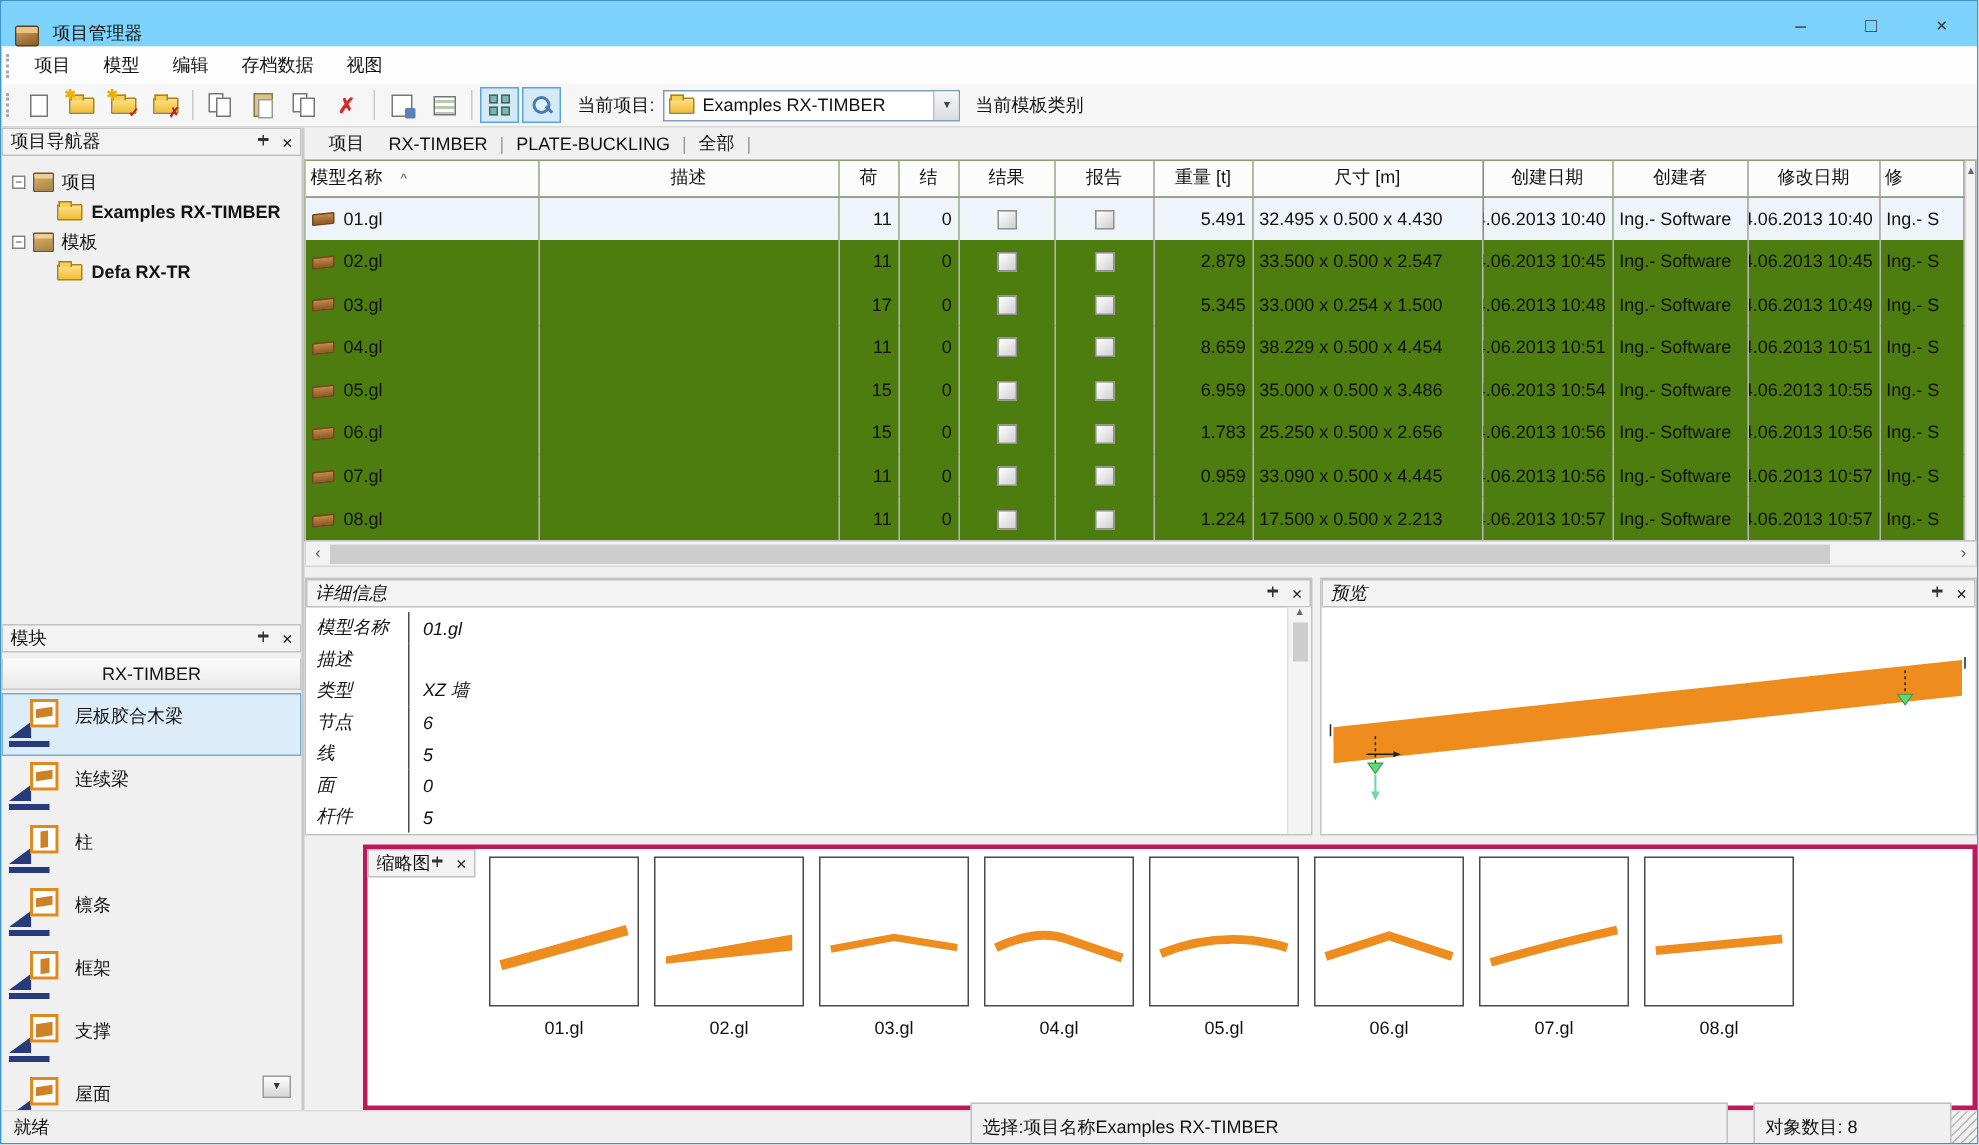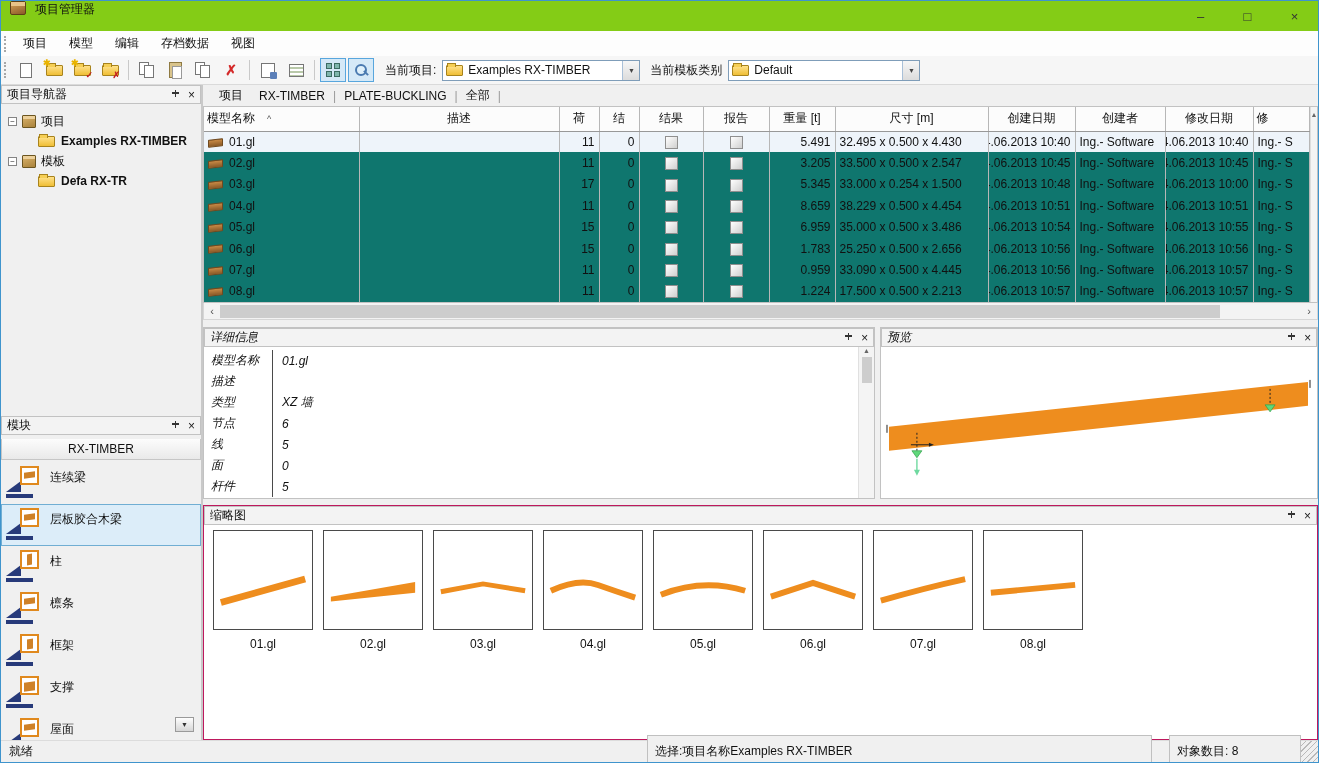--- a/index.html
+++ b/index.html
@@ -1,21 +1,21 @@
 <!DOCTYPE html>
 <html><head>
 <meta charset="utf-8">
 <style>
   * { box-sizing: border-box; margin: 0; padding: 0; }
   html,body { width:1319px; height:763px; }
   body { font-family:"Liberation Sans",sans-serif; font-size:12px; color:#111; background:#fff; }
   .win { width:1319px; height:763px; border:1px solid #3f94cd; display:flex; flex-direction:column; background:#f0f0f0; overflow:hidden; }
 
   
-  .titlebar { height:30px; background:#84cc16; display:flex; align-items:flex-start; padding-left:9px; flex:0 0 auto; }
+  .titlebar { height:30px; background:#7dd3fc; display:flex; align-items:flex-end; padding-left:9px; flex:0 0 auto; }
   .app-icon { width:16px; height:14px; background:linear-gradient(160deg,#d9a459,#8a5a28); border:1px solid #5f3f18; border-radius:2px; position:relative; }
   .app-icon::before { content:""; position:absolute; left:0; top:0; right:0; height:4px; background:#e8c388; }
   .title-text { margin-left:9px; font-size:12px; }
   .win-btns { margin-left:auto; display:flex; height:100%; }
   .win-btn { width:47px; height:100%; display:flex; align-items:center; justify-content:center; font-size:13px; color:#333; }
 
   
   .menubar { height:25px; background:#fdfdfd; display:flex; align-items:center; flex:0 0 auto; }
   .grip { width:4px; height:16px; border-left:2px dotted #a8a8a8; margin:0 4px 0 3px; }
   .menu-item { padding:0 11px; height:100%; display:flex; align-items:center; }
@@ -87,21 +87,21 @@
   .mod-icon .t2 { position:absolute; left:0; bottom:1px; width:27px; height:4px; background:#273a7a; }
   .mod-label { margin-left:8px; margin-top:3px; }
   .mod-scroll { position:absolute; right:7px; bottom:8px; width:19px; height:15px; border:1px solid #9a9a9a; background:linear-gradient(#fefefe,#d6d6d6); display:flex; align-items:center; justify-content:center; font-size:7px; color:#333; }
 
   
   .rightcol { flex:1; display:flex; flex-direction:column; min-width:0; }
   .tabstrip { height:21px; display:flex; align-items:center; padding-left:8px; flex:0 0 auto; }
   .tab { padding:0 8px; white-space:nowrap; }
   .tab-sep { color:#999; }
 
-  .tablewrap { height:197px; background:#0f766e; border:1px solid #c2c2c2; display:flex; overflow:hidden; flex:0 0 auto; }
+  .tablewrap { height:255px; background:#4d7c0f; border:1px solid #c2c2c2; display:flex; overflow:hidden; flex:0 0 auto; }
   .grid { border-collapse:collapse; table-layout:fixed; width:1105px; flex:0 0 auto; }
   .grid th { height:24px; font-weight:normal; border-right:1px solid #b7b7b7; border-bottom:1px solid #989898; background:#fcfcfc; padding:0 3px; white-space:nowrap; overflow:hidden; }
   .grid td { height:21px; border-right:1px solid #b7b7b7; padding:0 4px; white-space:nowrap; overflow:hidden; }
   .grid tr.selected td { background:#eef4fa; }
   .al { text-align:left; } .ar { text-align:right; } .ac { text-align:center; }
   .sort-caret { font-size:9px; color:#555; margin-left:12px; }
   .beamico { display:inline-block; width:15px; height:8px; background:linear-gradient(#c98a45,#8a5a28); border:1px solid #6f4a20; border-radius:1px; transform:skewY(-6deg); margin-right:6px; vertical-align:middle; }
   .chk { display:inline-block; width:13px; height:13px; border:1px solid #8f8f8f; background:linear-gradient(135deg,#ffffff 0%,#cfcfcf 100%); vertical-align:middle; }
   .clipL { overflow:hidden; }
   .clipL span { float:right; white-space:nowrap; }
@@ -120,21 +120,21 @@
   .det-row { height:21px; display:flex; align-items:center; }
   .det-label { width:68px; padding-left:7px; flex:0 0 auto; }
   .det-value { flex:1; border-left:1px solid #4a4a4a; padding-left:9px; height:100%; display:flex; align-items:center; }
   .det-scroll { width:16px; background:#f4f4f4; border-left:1px solid #e0e0e0; display:flex; flex-direction:column; align-items:center; font-size:7px; color:#666; }
   .det-scroll .thumbbar { width:10px; height:26px; background:#cdcdcd; margin-top:3px; }
   .midsplit { width:5px; flex:0 0 auto; }
   .preview { flex:1; display:flex; flex-direction:column; border:1px solid #c2c2c2; background:#fff; min-width:0; }
   .prev-body { flex:1; position:relative; }
   .prev-body svg { position:absolute; inset:0; }
 
-  .thumbs { flex:1; margin-top:6px; border:1px solid #be185d; background:#fff; display:flex; flex-direction:column; min-height:0; }
+  .thumbs { flex:1; margin-top:6px; border:3px solid #be185d; background:#fff; display:flex; min-height:0;margin-left:39px; }
   .thumb-row { display:flex; padding:5px 2px 0 4px; }
   .thumb { width:100px; margin:0 5px; display:flex; flex-direction:column; align-items:center; flex:0 0 auto; }
   .thumb-box { width:100px; height:100px; border:1px solid #4a4a4a; background:#fff; }
   .thumb-label { margin-top:7px; }
 
   
   .statusbar { height:22px; background:#f0f0f0; border-top:1px solid #dcdcdc; display:flex; align-items:center; flex:0 0 auto; }
   .sb-ready { flex:1; padding-left:8px; }
   .sb-box { border:1px solid #c0c0c0; height:18px; display:flex; align-items:center; padding:16px 7px; background:#f0f0f0; white-space:nowrap; overflow:hidden; }
   .sb-sel { width:505px; }
@@ -221,25 +221,20 @@
     <span class="tb-btn toggled">
         <span class="ic-mag"></span>
       </span>
     <span class="tb-label">当前项目:</span>
     <div class="combo combo-project">
       <span class="ic-folder"></span>
       <span class="cb-text">Examples RX-TIMBER</span>
       <span class="cb-btn">▼</span>
     </div>
     <span class="tb-label">当前模板类别</span>
-    <div class="combo combo-template">
-      <span class="ic-folder"></span>
-      <span class="cb-text">Default</span>
-      <span class="cb-btn">▼</span>
-    </div>
   </div>
 
   <div class="main">
 
     <div class="leftcol">
       <div class="panel-hdr">
         <span class="ph-title">项目导航器</span>
         <span class="ph-pin"></span>
         <span class="ph-close">×</span>
       </div>
@@ -265,37 +260,37 @@
       </div>
 
       <div class="panel-hdr">
         <span class="ph-title">模块</span>
         <span class="ph-pin"></span>
         <span class="ph-close">×</span>
       </div>
       <div class="modules">
         <div class="mod-group">RX-TIMBER</div>
         <div class="mod-list">
+          <div class="mod-item selected">
+            <span class="mod-icon">
+                <span class="t1"></span>
+                <span class="t2"></span>
+                <span class="box"></span>
+                <span class="glyph"></span>
+              </span>
+            <span class="mod-label">层板胶合木梁</span>
+          </div>
           <div class="mod-item">
             <span class="mod-icon">
                 <span class="t1"></span>
                 <span class="t2"></span>
                 <span class="box"></span>
                 <span class="glyph"></span>
               </span>
             <span class="mod-label">连续梁</span>
-          </div>
-          <div class="mod-item selected">
-            <span class="mod-icon">
-                <span class="t1"></span>
-                <span class="t2"></span>
-                <span class="box"></span>
-                <span class="glyph"></span>
-              </span>
-            <span class="mod-label">层板胶合木梁</span>
           </div>
           <div class="mod-item">
             <span class="mod-icon">
                 <span class="t1"></span>
                 <span class="t2"></span>
                 <span class="box"></span>
                 <span class="glyph" style="width:5px;height:11px;top:4px;right:10px"></span>
               </span>
             <span class="mod-label">柱</span>
           </div>
@@ -401,21 +396,21 @@
                 </td>
               <td class="al">Ing.- S</td>
             </tr>
             <tr>
               <td class="al"><span class="beamico"></span><span>02.gl</span></td>
               <td></td>
               <td class="ar">11</td>
               <td class="ar">0</td>
               <td class="ac"><span class="chk"></span></td>
               <td class="ac"><span class="chk"></span></td>
-              <td class="ar">3.205</td>
+              <td class="ar">2.879</td>
               <td class="al">33.500 x 0.500 x 2.547</td>
               <td class="clipL">
                   <span>4.06.2013 10:45</span>
                 </td>
               <td class="al">Ing.- Software</td>
               <td class="clipL">
                   <span>4.06.2013 10:45</span>
                 </td>
               <td class="al">Ing.- S</td>
             </tr>
@@ -426,21 +421,21 @@
               <td class="ar">0</td>
               <td class="ac"><span class="chk"></span></td>
               <td class="ac"><span class="chk"></span></td>
               <td class="ar">5.345</td>
               <td class="al">33.000 x 0.254 x 1.500</td>
               <td class="clipL">
                   <span>4.06.2013 10:48</span>
                 </td>
               <td class="al">Ing.- Software</td>
               <td class="clipL">
-                  <span>4.06.2013 10:00</span>
+                  <span>4.06.2013 10:49</span>
                 </td>
               <td class="al">Ing.- S</td>
             </tr>
             <tr>
               <td class="al"><span class="beamico"></span><span>04.gl</span></td>
               <td></td>
               <td class="ar">11</td>
               <td class="ar">0</td>
               <td class="ac"><span class="chk"></span></td>
               <td class="ac"><span class="chk"></span></td>

